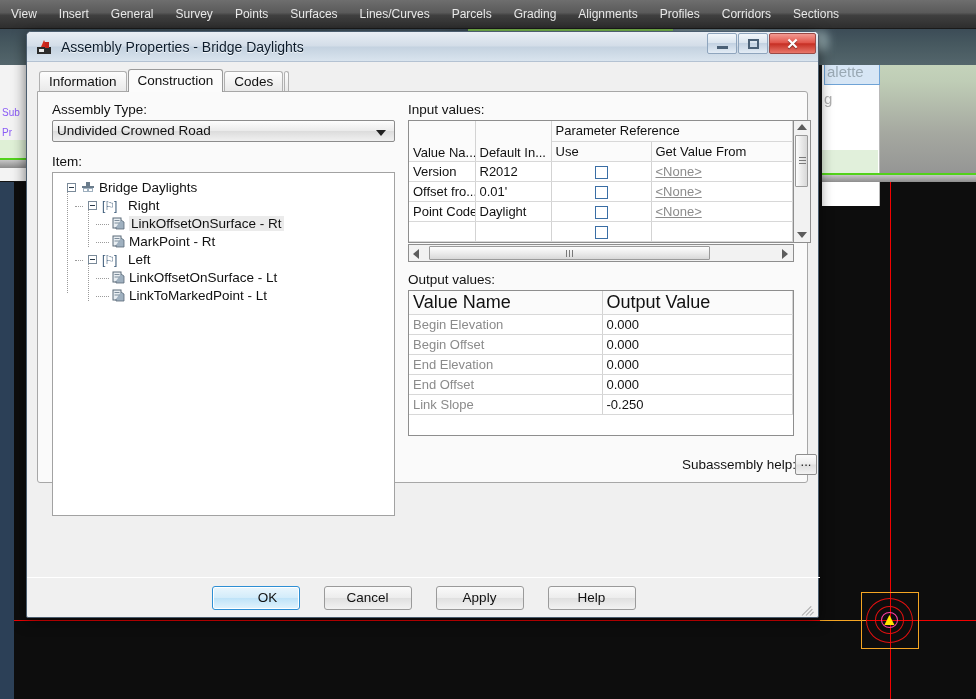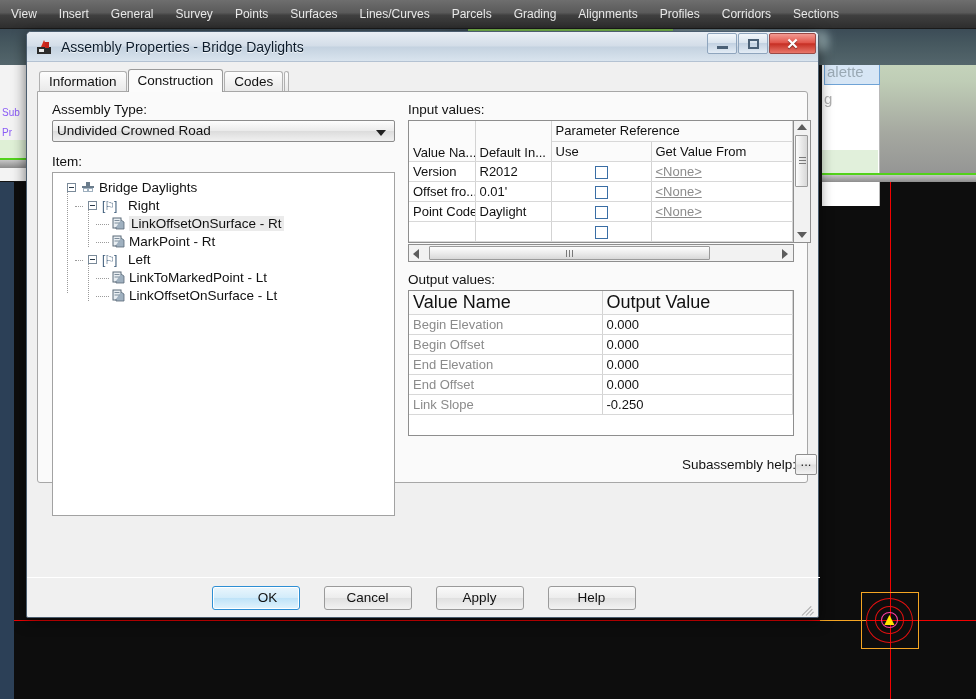--- a/index.html
+++ b/index.html
@@ -446,34 +446,34 @@
         <div class="tnode" style="margin-left:4px;">
           <div class="dotline-h" style="left:35px; top:9px; width:13px;"></div>
           <span class="ico-sub" style="left:51px;">
             <svg width="13" height="13" viewBox="0 0 13 13">
               <rect x="1" y="1" width="8" height="10" fill="#e9eef2" stroke="#5b6b79"></rect>
               <path d="M9 3 L12 5 L12 12 L4 12 L4 10" fill="#9fb0bf" stroke="#5b6b79" stroke-width=".8"></path>
               <rect x="2.5" y="3" width="5" height="1" fill="#7d8d9b"></rect>
               <rect x="2.5" y="5.5" width="5" height="1" fill="#7d8d9b"></rect>
             </svg>
           </span>
-          <span class="txt" style="left:68px;">LinkToMarkedPoint - Lt</span>
+          <span class="txt" style="left:68px;">LinkOffsetOnSurface - Lt</span>
         </div>
 
         <div class="tnode" style="margin-left:4px;">
           <div class="dotline-h" style="left:35px; top:9px; width:13px;"></div>
           <span class="ico-sub" style="left:51px;">
             <svg width="13" height="13" viewBox="0 0 13 13">
               <rect x="1" y="1" width="8" height="10" fill="#e9eef2" stroke="#5b6b79"></rect>
               <path d="M9 3 L12 5 L12 12 L4 12 L4 10" fill="#9fb0bf" stroke="#5b6b79" stroke-width=".8"></path>
               <rect x="2.5" y="3" width="5" height="1" fill="#7d8d9b"></rect>
               <rect x="2.5" y="5.5" width="5" height="1" fill="#7d8d9b"></rect>
             </svg>
           </span>
-          <span class="txt" style="left:68px;">LinkOffsetOnSurface - Lt</span>
+          <span class="txt" style="left:68px;">LinkToMarkedPoint - Lt</span>
         </div>
       </div>
 
       <div id="input-label" class="lbl">Input values:</div>
       <div id="input-table-wrap">
         <table class="grid">
           <colgroup>
               <col style="width:66px">
               <col style="width:76px">
               <col style="width:100px">

